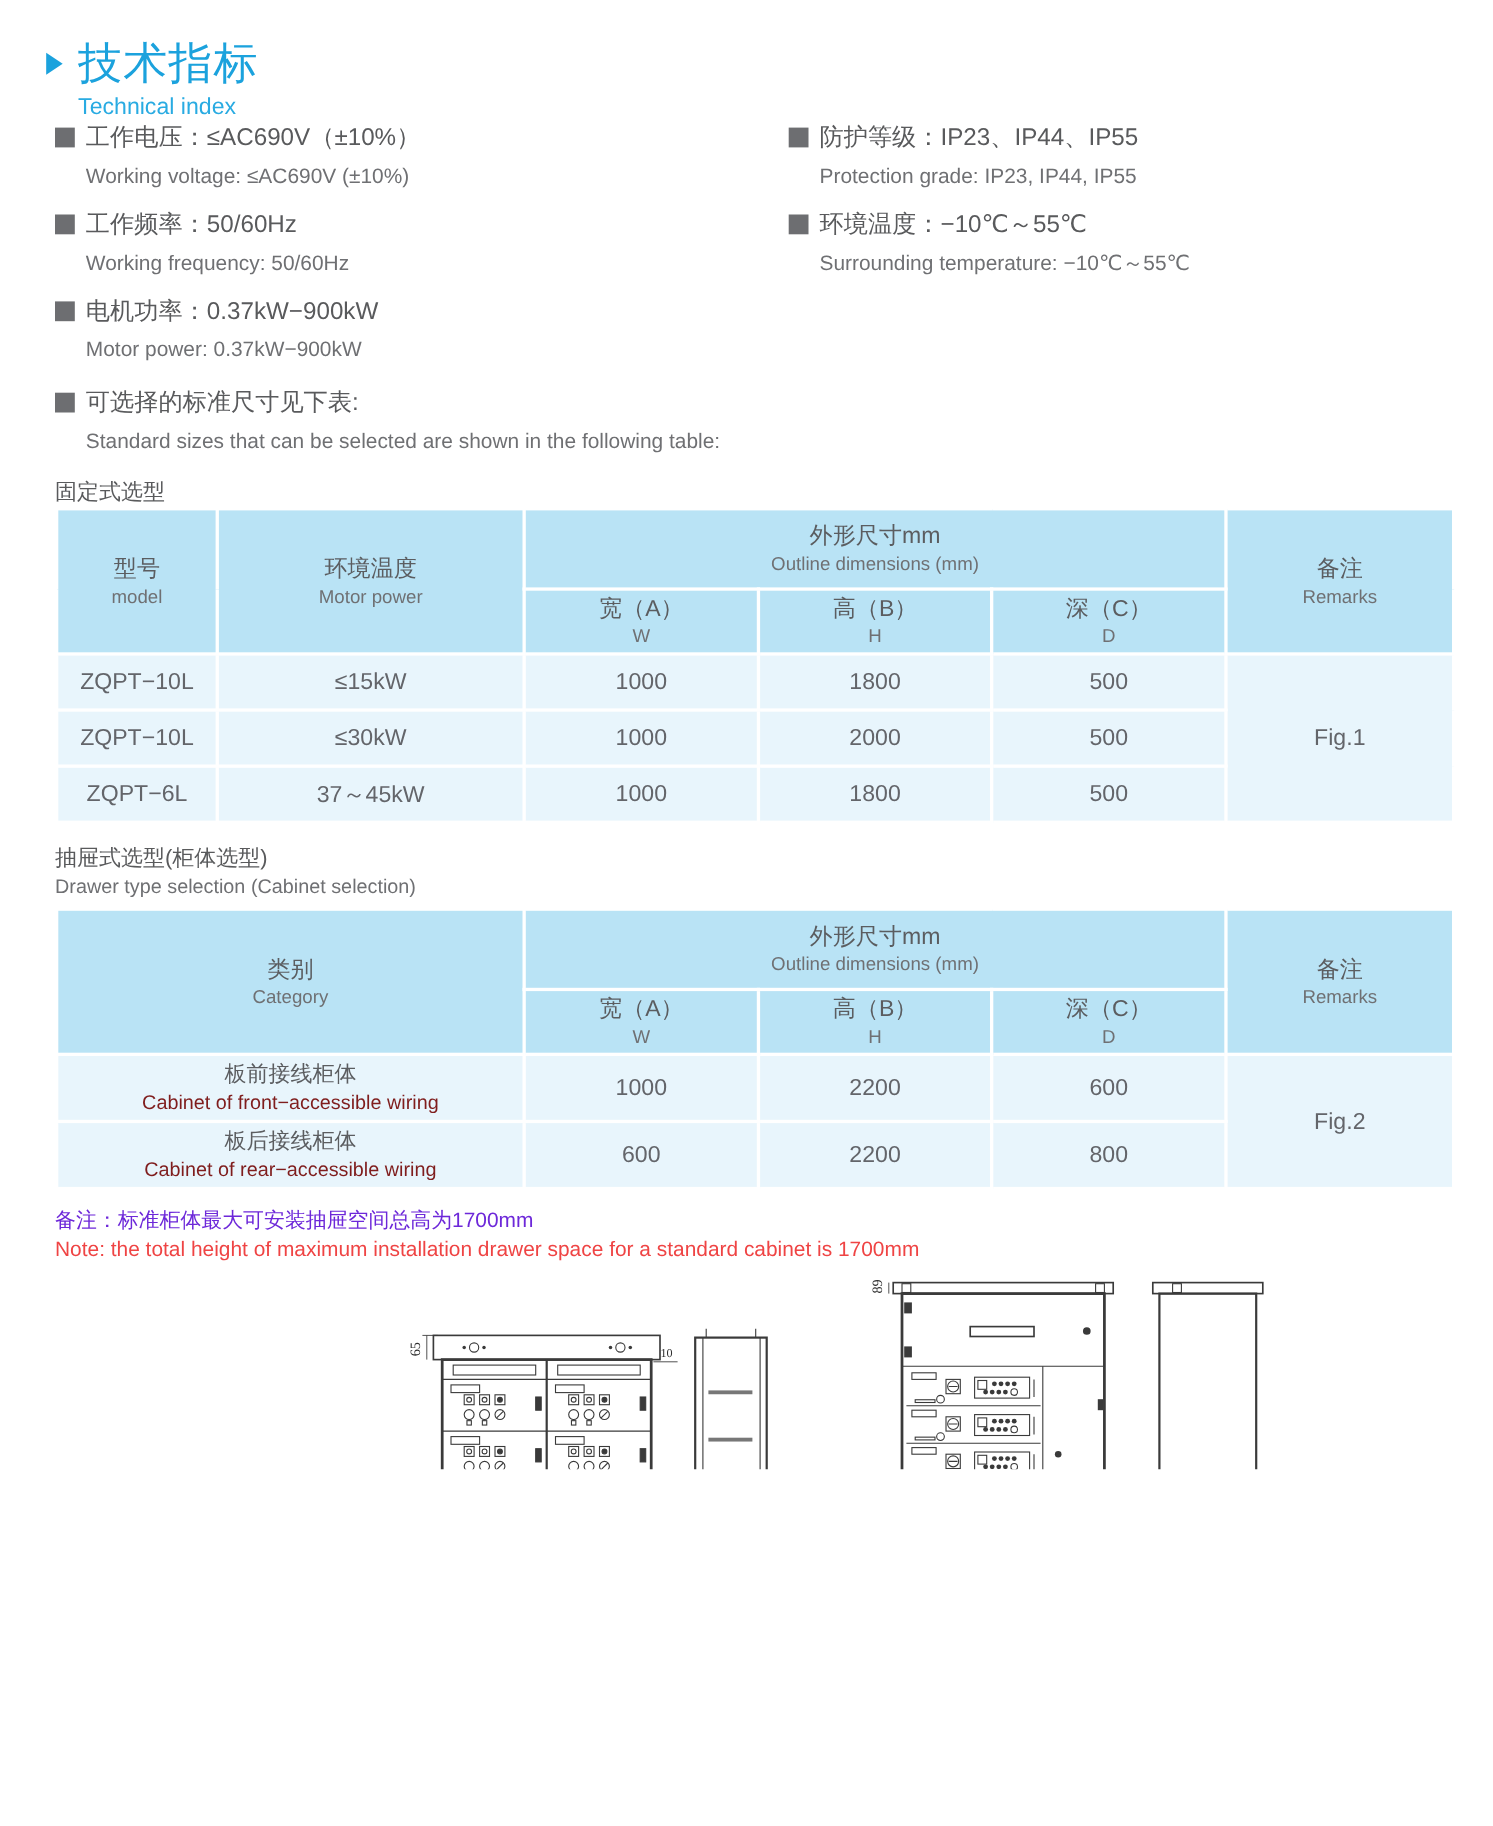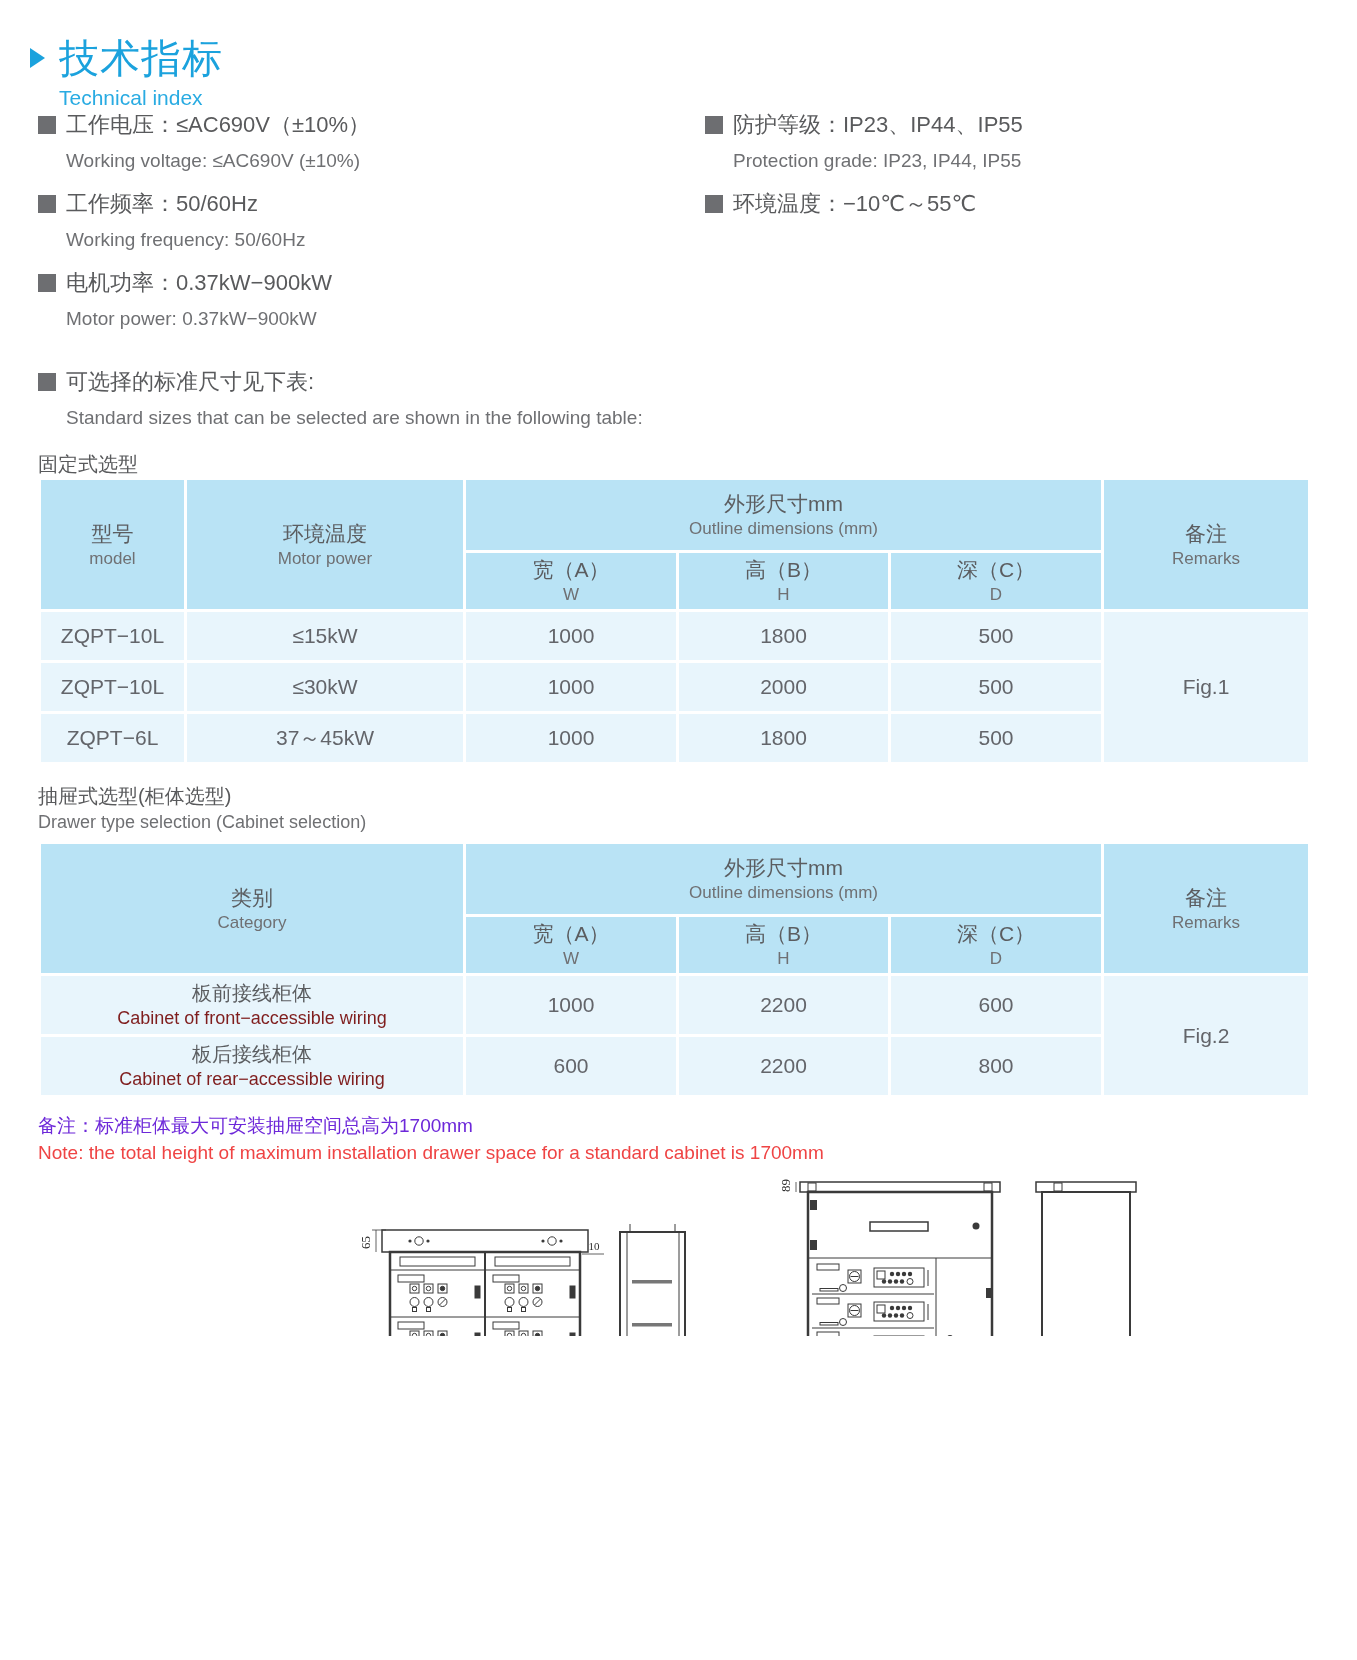--- a/index.html
+++ b/index.html
@@ -1,38 +1,38 @@
 <!DOCTYPE html>
 <html><head>
 <meta charset="utf-8">
 <style>
   html,body{margin:0;padding:0;background:#fff;}
   .page{
     position:relative;
     width:1357px;height:1336px;
     box-sizing:border-box;
-    padding:34px 47px 0 38px;
+    padding:34px 47px 0 50px;
     background:#fff;
     font-family:"Liberation Sans","DejaVu Sans",sans-serif;
     color:#58595b;
     overflow:hidden;
   }
   
   .title-row{display:flex;align-items:flex-start;margin-left:-8px;}
   .tri{width:0;height:0;border-left:15px solid #1ba2dd;border-top:10px solid transparent;
        border-bottom:10px solid transparent;margin:14px 14px 0 0;}
   h1.title{margin:0;font-size:40px;line-height:48px;font-weight:normal;color:#1ba2dd;letter-spacing:1px;}
   .subtitle{font-size:21px;color:#29abe2;margin-top:4px;}
   
   .specs{display:grid;grid-template-columns:667px auto;}
   .spec{margin-bottom:13px;}
   .spec .cn{font-size:22px;line-height:30px;color:#595a5c;display:flex;align-items:center;}
   .sq{display:inline-block;width:18px;height:18px;background:#6d6e71;margin-right:10px;flex:0 0 auto;}
   .spec .en{font-size:19px;line-height:30px;color:#6f7073;margin:6px 0 0 28px;}
-  .std-note{margin-top:20px;}
+  .std-note{margin-top:4px;}
   
   .tbl-label{margin-top:18px;}
   .tbl-label .lcn{font-size:20px;color:#595a5c;line-height:26px;}
   .tbl-label .len{font-size:18px;color:#6f7073;line-height:26px;margin-bottom:6px;}
   
   table.spec-table{border-collapse:collapse;table-layout:fixed;width:1270px;}
   table.spec-table th,table.spec-table td{border:3px solid #fff;text-align:center;vertical-align:middle;padding:0;}
   table.spec-table thead th{background:#b9e3f5;font-weight:normal;}
   table.spec-table tbody td{background:#e8f5fc;font-size:21px;color:#63656a;}
   .thcn{font-size:21px;color:#5b5d60;line-height:27px;}
@@ -99,20 +99,21 @@
             <span class="sq"></span>
             <span>防护等级：IP23、IP44、IP55</span>
           </div>
         <div class="en">Protection grade: IP23, IP44, IP55</div>
       </div>
       <div class="spec">
         <div class="cn">
             <span class="sq"></span>
             <span>环境温度：−10℃～55℃</span>
           </div>
+        <div class="en">Surrounding temperature: −10℃～55℃</div>
       </div>
     </div>
   </div>
 
   <div class="spec std-note">
     <div class="cn">
         <span class="sq"></span>
         <span>可选择的标准尺寸见下表:</span>
       </div>
     <div class="en">Standard sizes that can be selected are shown in the following table:</div>

